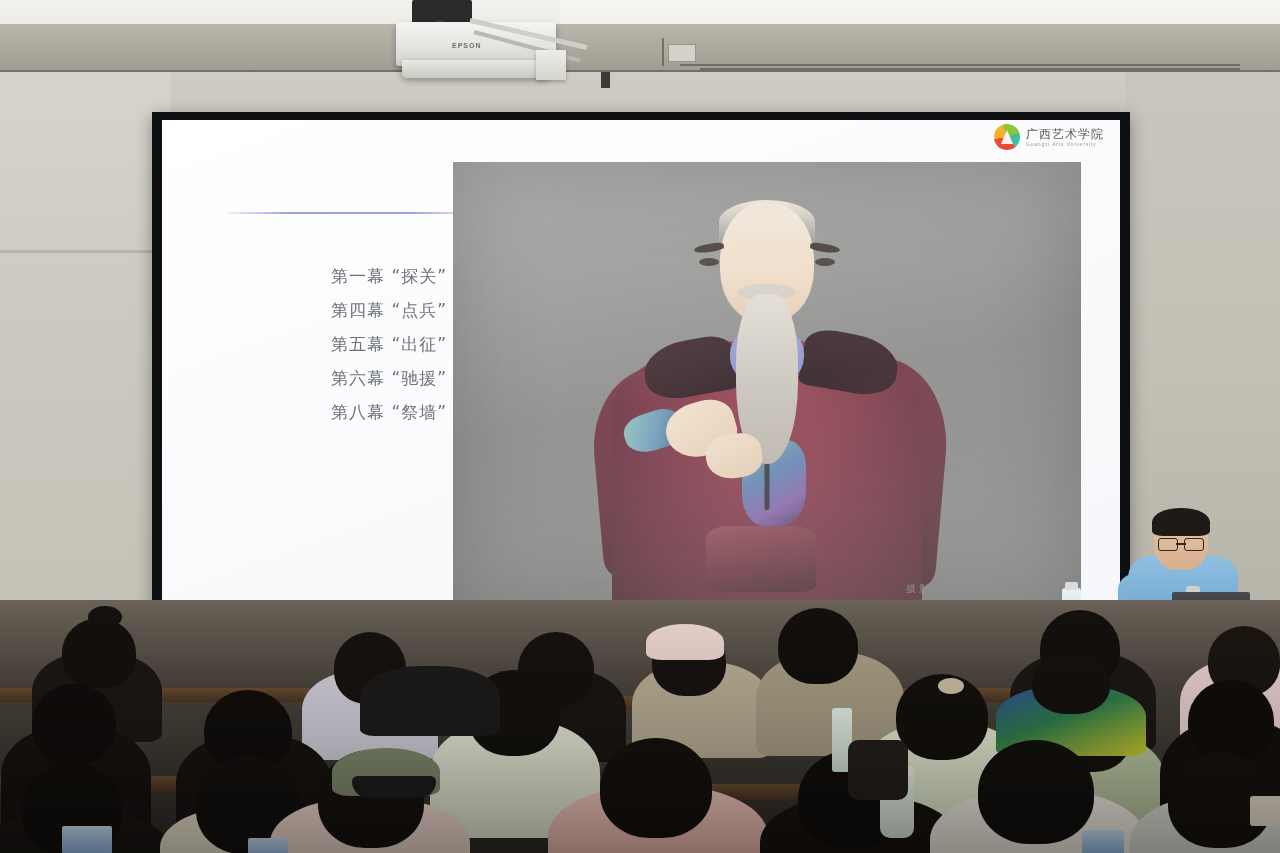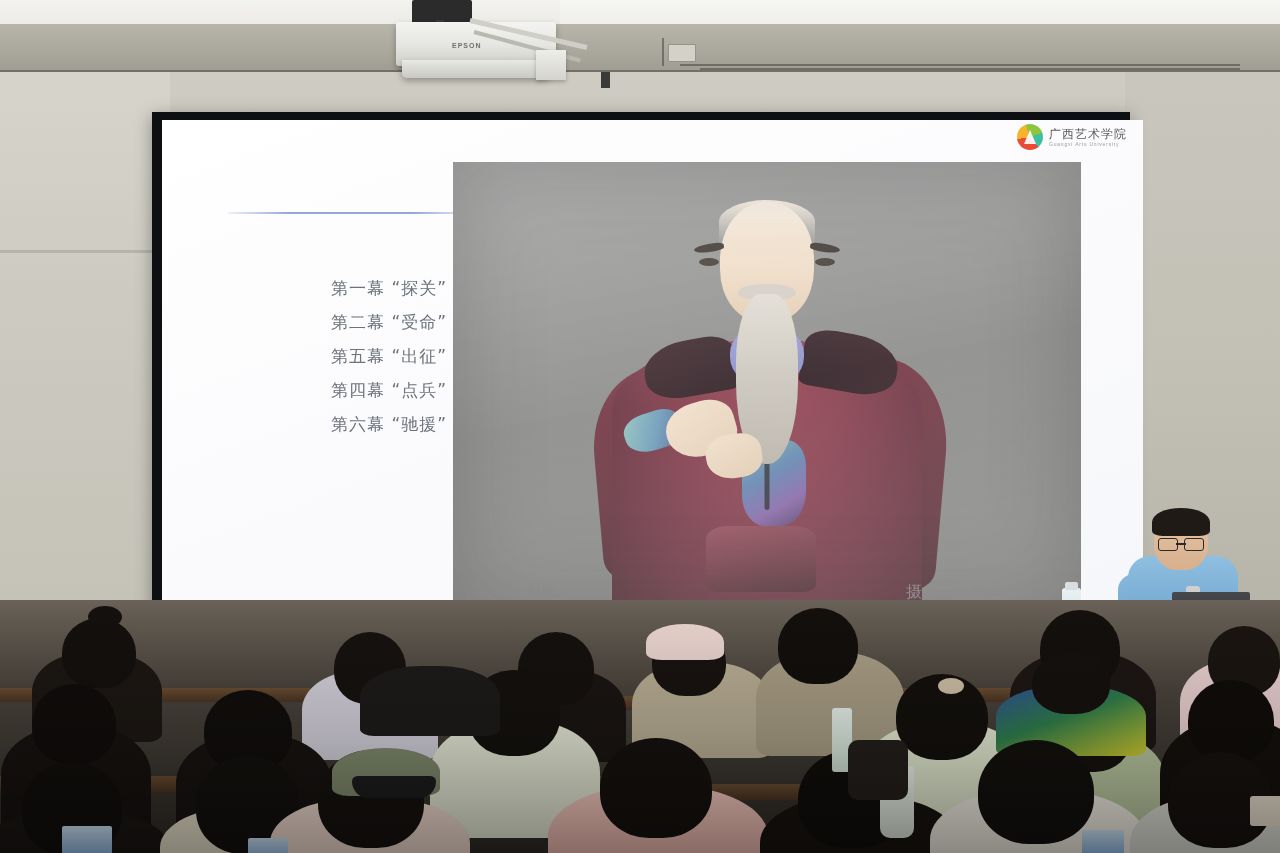--- a/index.html
+++ b/index.html
@@ -51,21 +51,21 @@
   .proj-rod2{position:absolute;left:474px;top:30px;width:110px;height:4px;
     background:#b9b9b2;transform:rotate(15deg);transform-origin:left center;}
   .speaker-box{position:absolute;left:536px;top:50px;width:30px;height:30px;
     background:linear-gradient(180deg,#eeeee9 0%,#d4d4cd 100%);box-shadow:0 2px 4px rgba(0,0,0,.25);}
   .speaker-dot{position:absolute;left:601px;top:72px;width:9px;height:16px;background:#3a3a38;}
 
   
   .screen-frame{position:absolute;left:152px;top:112px;width:978px;height:512px;
     background:#0e0f12;box-shadow:0 4px 16px rgba(0,0,0,.35);}
   .screen{position:absolute;left:162px;top:120px;width:958px;height:496px;
-    background:#fdfdfb;overflow:hidden;padding-left:23px;}
+    background:#fdfdfb;overflow:hidden;}
 
   
   .slide{position:absolute;inset:0;background:linear-gradient(160deg,#ffffff 0%,#fbfbfd 45%,#f6f7fa 100%);}
 
   .slide-logo{position:absolute;right:16px;top:4px;display:flex;align-items:center;gap:6px;}
   .logo-mark{width:26px;height:26px;border-radius:50%;
     background:conic-gradient(from 200deg,#e94b35 0deg 60deg,#f6b42a 60deg 140deg,#8cc63f 140deg 230deg,#3fbfa0 230deg 300deg,#e94b35 300deg 360deg);
     position:relative;}
   .logo-mark::after{content:"";position:absolute;left:7px;top:6px;width:12px;height:14px;
     background:#fff;clip-path:polygon(50% 0,100% 100%,0 100%);opacity:.9;}
@@ -74,21 +74,21 @@
   .logo-en{font-size:5px;color:#9a9a9a;letter-spacing:.8px;margin-top:2px;}
 
   .slide-title{position:absolute;left:70px;top:48px;width:250px;text-align:center;
     font-size:30px;color:#8093d6;letter-spacing:2px;
     font-family:"DejaVu Sans",sans-serif;font-weight:500;}
   .slide-title-rule{position:absolute;left:66px;top:92px;width:246px;height:2px;
     background:linear-gradient(90deg,rgba(150,165,215,.15) 0%,#97a6da 25%,#97a6da 75%,rgba(150,165,215,.15) 100%);}
 
   .slide-list{position:absolute;left:52px;top:132px;width:270px;}
   .slide-list li{list-style:none;font-size:17px;color:#6d737c;
-    font-family:"DejaVu Sans",sans-serif;line-height:1;margin:12px 0 17px 0;
+    font-family:"DejaVu Sans",sans-serif;line-height:1;margin:0 0 17px 0;
     letter-spacing:1px;text-align:center;}
 
   .slide-photo{position:absolute;left:291px;top:42px;width:628px;height:447px;
     background:linear-gradient(170deg,#8d8d8c 0%,#868685 30%,#7e7e7d 62%,#767675 100%);
     overflow:hidden;}
 
   
   .perf{position:absolute;left:50%;top:28px;transform:translateX(-50%);width:330px;height:420px;}
   .perf-robe{position:absolute;left:10px;top:150px;width:310px;height:270px;
     background:radial-gradient(ellipse at 50% 12%,#8e3345 0%,#7a2a3b 38%,#5e2030 70%,#42161f 100%);
@@ -146,21 +146,21 @@
     background:linear-gradient(170deg,#8a3c4a 0%,#5f2430 60%,#3c1620 100%);
     border-radius:20% 20% 12% 12%;}
   .perf-bead{position:absolute;left:50%;top:180px;transform:translateX(-50%);
     width:5px;height:140px;background:linear-gradient(180deg,#2a2a2e 0%,#16161a 100%);
     border-radius:3px;opacity:.85;}
   .photo-haze{position:absolute;inset:0;background:linear-gradient(170deg,rgba(255,255,255,.30) 0%,rgba(255,255,255,.16) 50%,rgba(255,255,255,.26) 100%);}
   .photo-vig{position:absolute;inset:0;box-shadow:inset 0 0 90px rgba(40,40,40,.25);}
 
   .slide-caption-l{position:absolute;left:296px;top:462px;font-size:12px;
     color:#8b8b8b;font-family:"DejaVu Sans",sans-serif;letter-spacing:2px;}
-  .slide-caption-r{position:absolute;left:744px;top:462px;font-size:16px;
+  .slide-caption-r{position:absolute;left:744px;top:462px;font-size:10px;
     color:#8f8f8f;font-family:"DejaVu Sans",sans-serif;letter-spacing:3px;}
 
   
   .podium{position:absolute;left:1020px;top:636px;width:260px;height:78px;
     background:linear-gradient(180deg,#6d4a30 0%,#4f3420 55%,#3a2516 100%);}
   .podium-top{position:absolute;left:1020px;top:630px;width:260px;height:10px;
     background:linear-gradient(180deg,#8a6240 0%,#6d4a30 100%);}
   .podium-front{position:absolute;left:1040px;top:646px;width:240px;height:62px;
     background:linear-gradient(180deg,#5b3d26 0%,#40291a 100%);}
 
@@ -248,24 +248,24 @@
         <div class="logo-txt">
           <span class="logo-cn">广西艺术学院</span>
           <span class="logo-en">Guangxi Arts University</span>
         </div>
       </div>
 
       <div class="slide-title-rule"></div>
 
       <ul class="slide-list">
         <li>第一幕 “探关”</li>
-        <li>第二幕 “受命”</li>
+        <li>第四幕 “点兵”</li>
         <li>第五幕 “出征”</li>
-        <li>第四幕 “点兵”</li>
         <li>第六幕 “驰援”</li>
+        <li>第八幕 “祭墙”</li>
       </ul>
 
       <div class="slide-photo">
         <div class="perf">
           <div class="perf-sleeveL"></div>
           <div class="perf-sleeveR"></div>
           <div class="perf-robe"></div>
           <div class="perf-shoulderL"></div>
           <div class="perf-shoulderR"></div>
           <div class="perf-emb2"></div>

